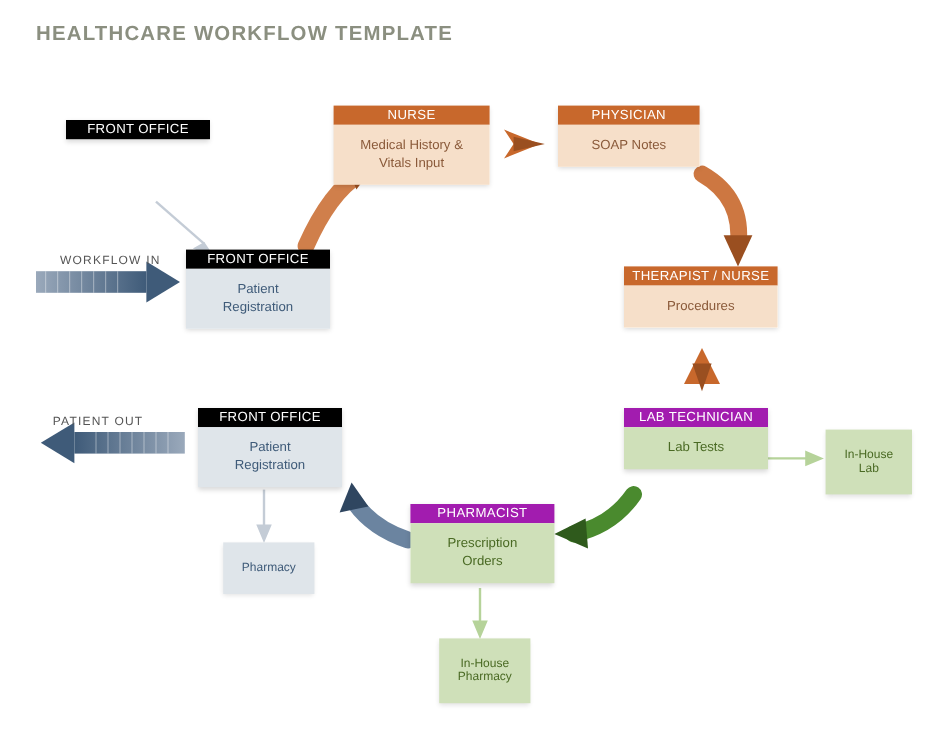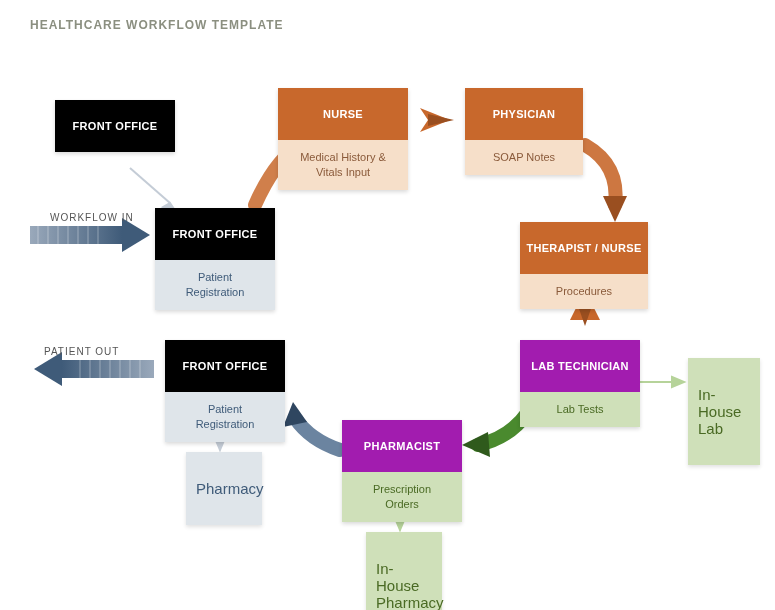--- a/index.html
+++ b/index.html
@@ -1,28 +1,28 @@
 <!DOCTYPE html>
 <html><head>
 <meta charset="utf-8">
 <style>
   *{box-sizing:border-box;margin:0;padding:0}
   body{font-family:Arial,Helvetica,sans-serif;background:#fff;width:775px;height:610px;position:relative;overflow:hidden}
-  .title{position:absolute;left:30px;top:18px;font-size:12px;letter-spacing:1px;font-weight:600;color:#8b8f80}
+  .title{position:absolute;left:30px;top:18px;font-size:17px;letter-spacing:1px;font-weight:600;color:#8b8f80}
   .canvas{position:absolute;left:0;top:0;width:775px;height:610px}
   .node{position:absolute;font-size:11px;text-align:center;box-shadow:0 2px 4px rgba(0,0,0,.15)}
-  .hdr{color:#fff;font-weight:700;padding:20px 4px;font-size:11px;letter-spacing:.3px}
+  .hdr{color:#fff;font-weight:400;padding:2px 4px;font-size:11px;letter-spacing:.3px}
   .body{padding:10px 13px;font-size:11px;line-height:1.35}
   .blue .hdr{background:#000000}
   .blue .body{background:#dfe5ea;color:#3f5b79}
   .orange .hdr{background:#c8682c}
   .orange .body{background:#f6dfc9;color:#8a5a3a}
   .green .hdr{background:#a21caf}
   .green .body{background:#cfe0b9;color:#4a6a24}
-  .aux{position:absolute;font-size:15px;background:#cfe0b9;color:#4a6a24;padding:28px 10px;box-shadow:0 2px 4px rgba(0,0,0,.12)}
+  .aux{position:absolute;font-size:10px;text-align:center;background:#cfe0b9;color:#4a6a24;padding:16px 10px;box-shadow:0 2px 4px rgba(0,0,0,.12)}
   .aux.blue-aux{background:#dfe5ea;color:#3f5b79}
   .inlabel{position:absolute;font-size:10px;letter-spacing:1px;color:#555}
 </style>
 </head>
 <body>
 
 <div class="title">HEALTHCARE WORKFLOW TEMPLATE</div>
 
 <div class="canvas">
 

